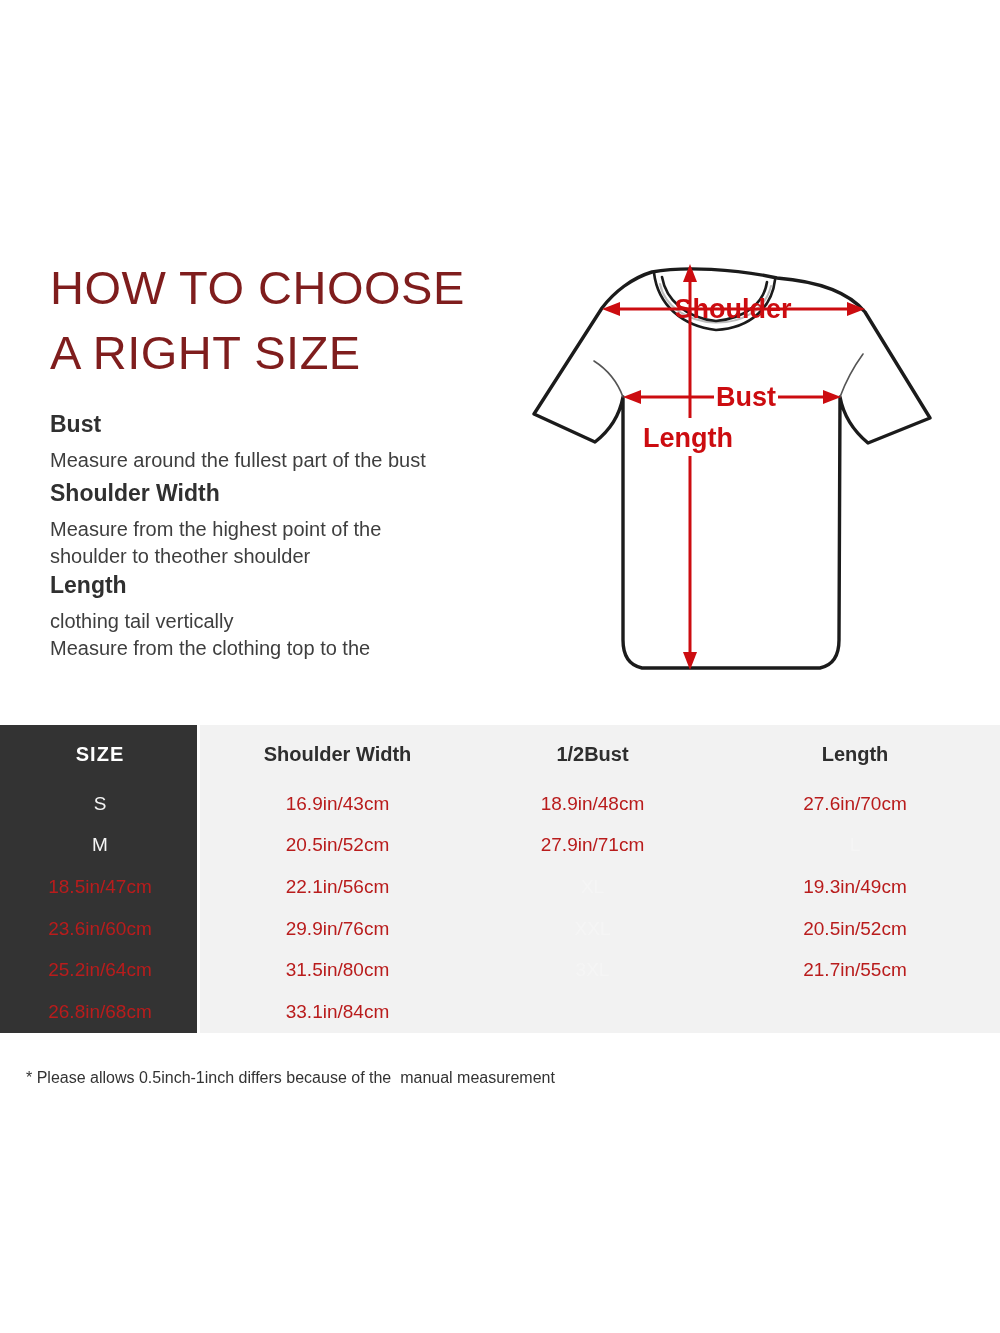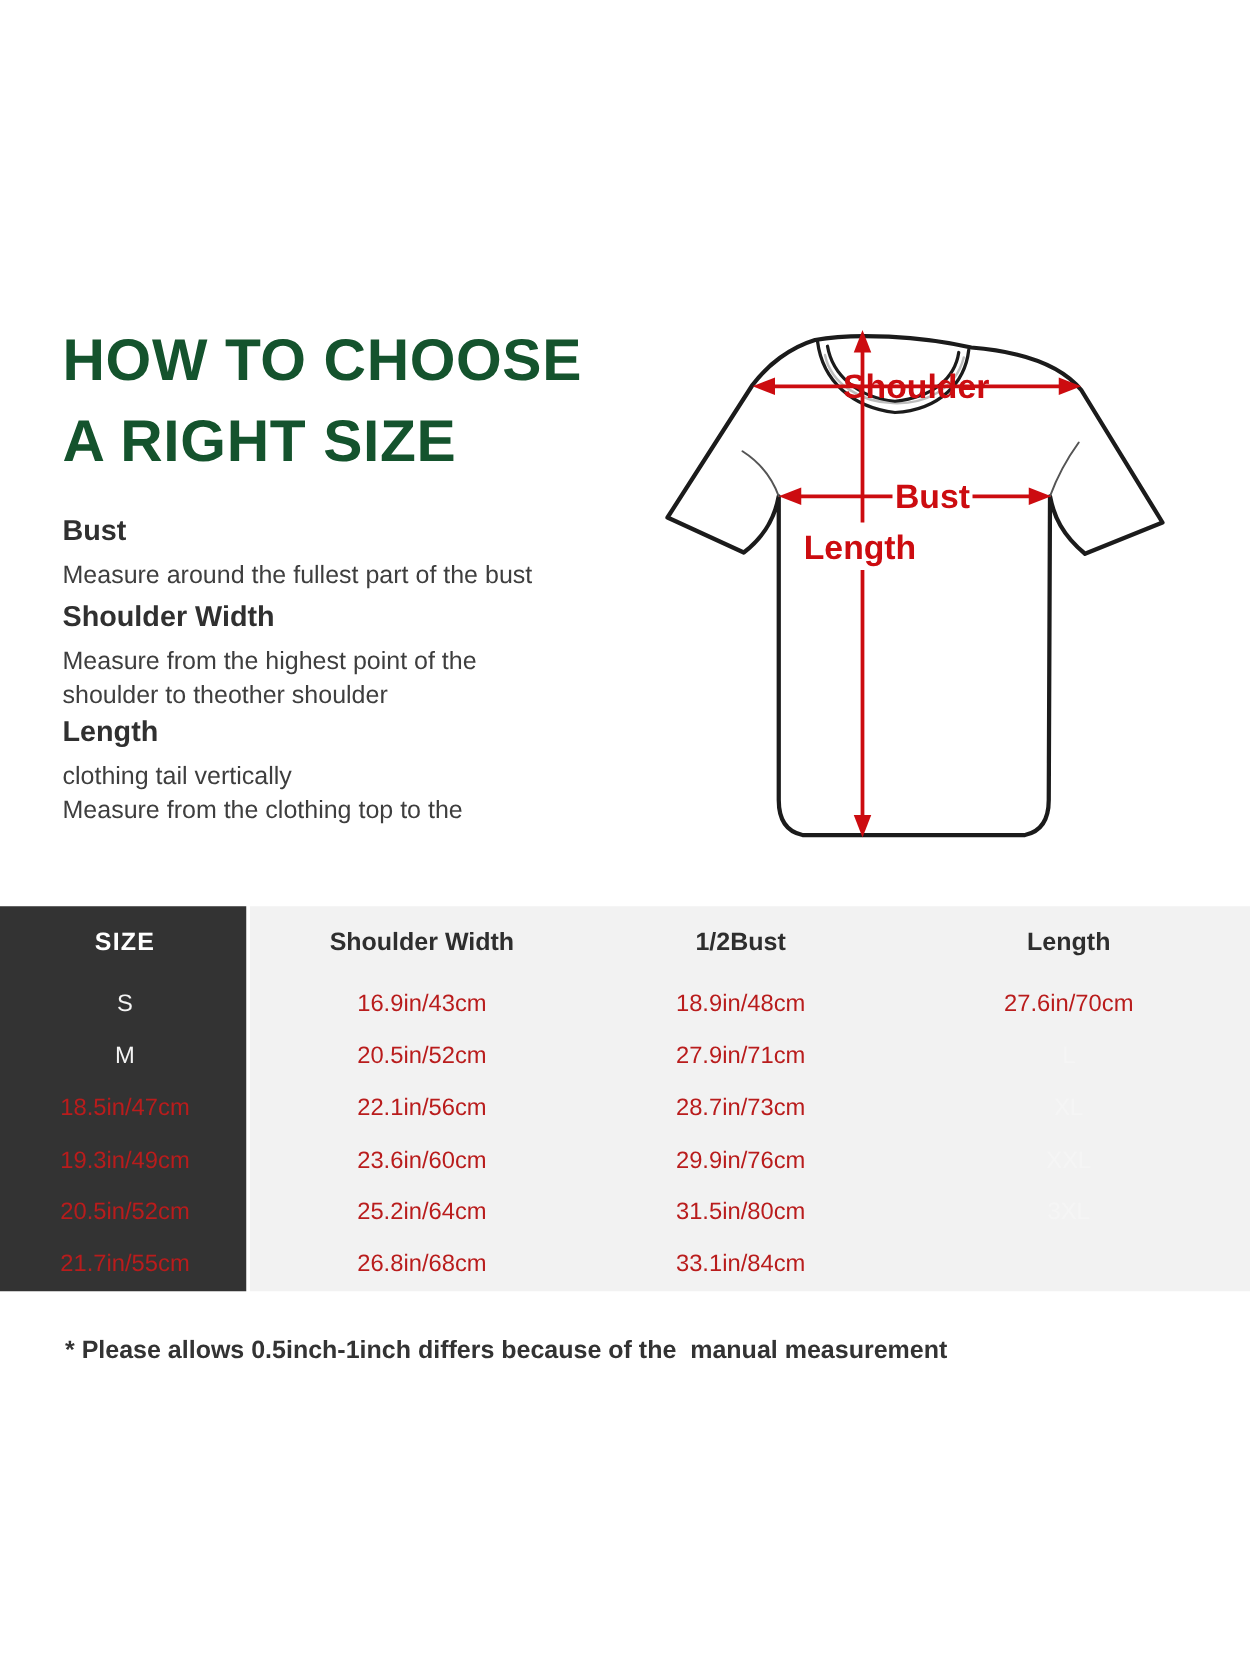--- a/index.html
+++ b/index.html
@@ -17,22 +17,22 @@
     color: #3a3a3a;
   }
 
   
   .page-title {
     position: absolute;
     left: 50px;
     top: 255px;
     font-size: 47px;
     line-height: 65px;
-    font-weight: 700;
-    color: #14532d;
+    font-weight: 400;
+    color: #7f1d1d;
     letter-spacing: 0.5px;
   }
   .measure-section {
     position: absolute;
     left: 50px;
     width: 470px;
   }
   .sec-bust   { top: 410px; }
   .sec-shoulder { top: 479px; }
   .sec-length { top: 571px; }
@@ -129,26 +129,25 @@
     font-size: 20px;
     font-weight: 700;
     color: #2e2e2e;
   }
   .cell.size-col { color: #f5f5f5; }
   .cell.size-col.hdr { color: #ffffff; letter-spacing: 1px; }
 
   
   .footnote {
     position: absolute;
-    left: 52px;
+    left: 26px;
     top: 1069px;
-    font-size: 20px;
+    font-size: 16px;
     color: #333333;
     white-space: pre-wrap;
-    font-weight: bold;
   }
 </style>
 </head>
 <body>
 
 <div class="page">
 
   <div class="page-title">
     <div>HOW TO CHOOSE</div>
     <div>A RIGHT SIZE</div>
@@ -232,21 +231,20 @@
     <div class="cell">18.9in/48cm</div>
     <div class="cell">27.6in/70cm</div>
 
     <div class="cell size-col">M</div>
     <div class="cell">20.5in/52cm</div>
     <div class="cell">27.9in/71cm</div>
 
     <div class="cell size-col">L</div>
     <div class="cell">18.5in/47cm</div>
     <div class="cell">22.1in/56cm</div>
-    <div class="cell">28.7in/73cm</div>
 
     <div class="cell size-col">XL</div>
     <div class="cell">19.3in/49cm</div>
     <div class="cell">23.6in/60cm</div>
     <div class="cell">29.9in/76cm</div>
 
     <div class="cell size-col">XXL</div>
     <div class="cell">20.5in/52cm</div>
     <div class="cell">25.2in/64cm</div>
     <div class="cell">31.5in/80cm</div>

